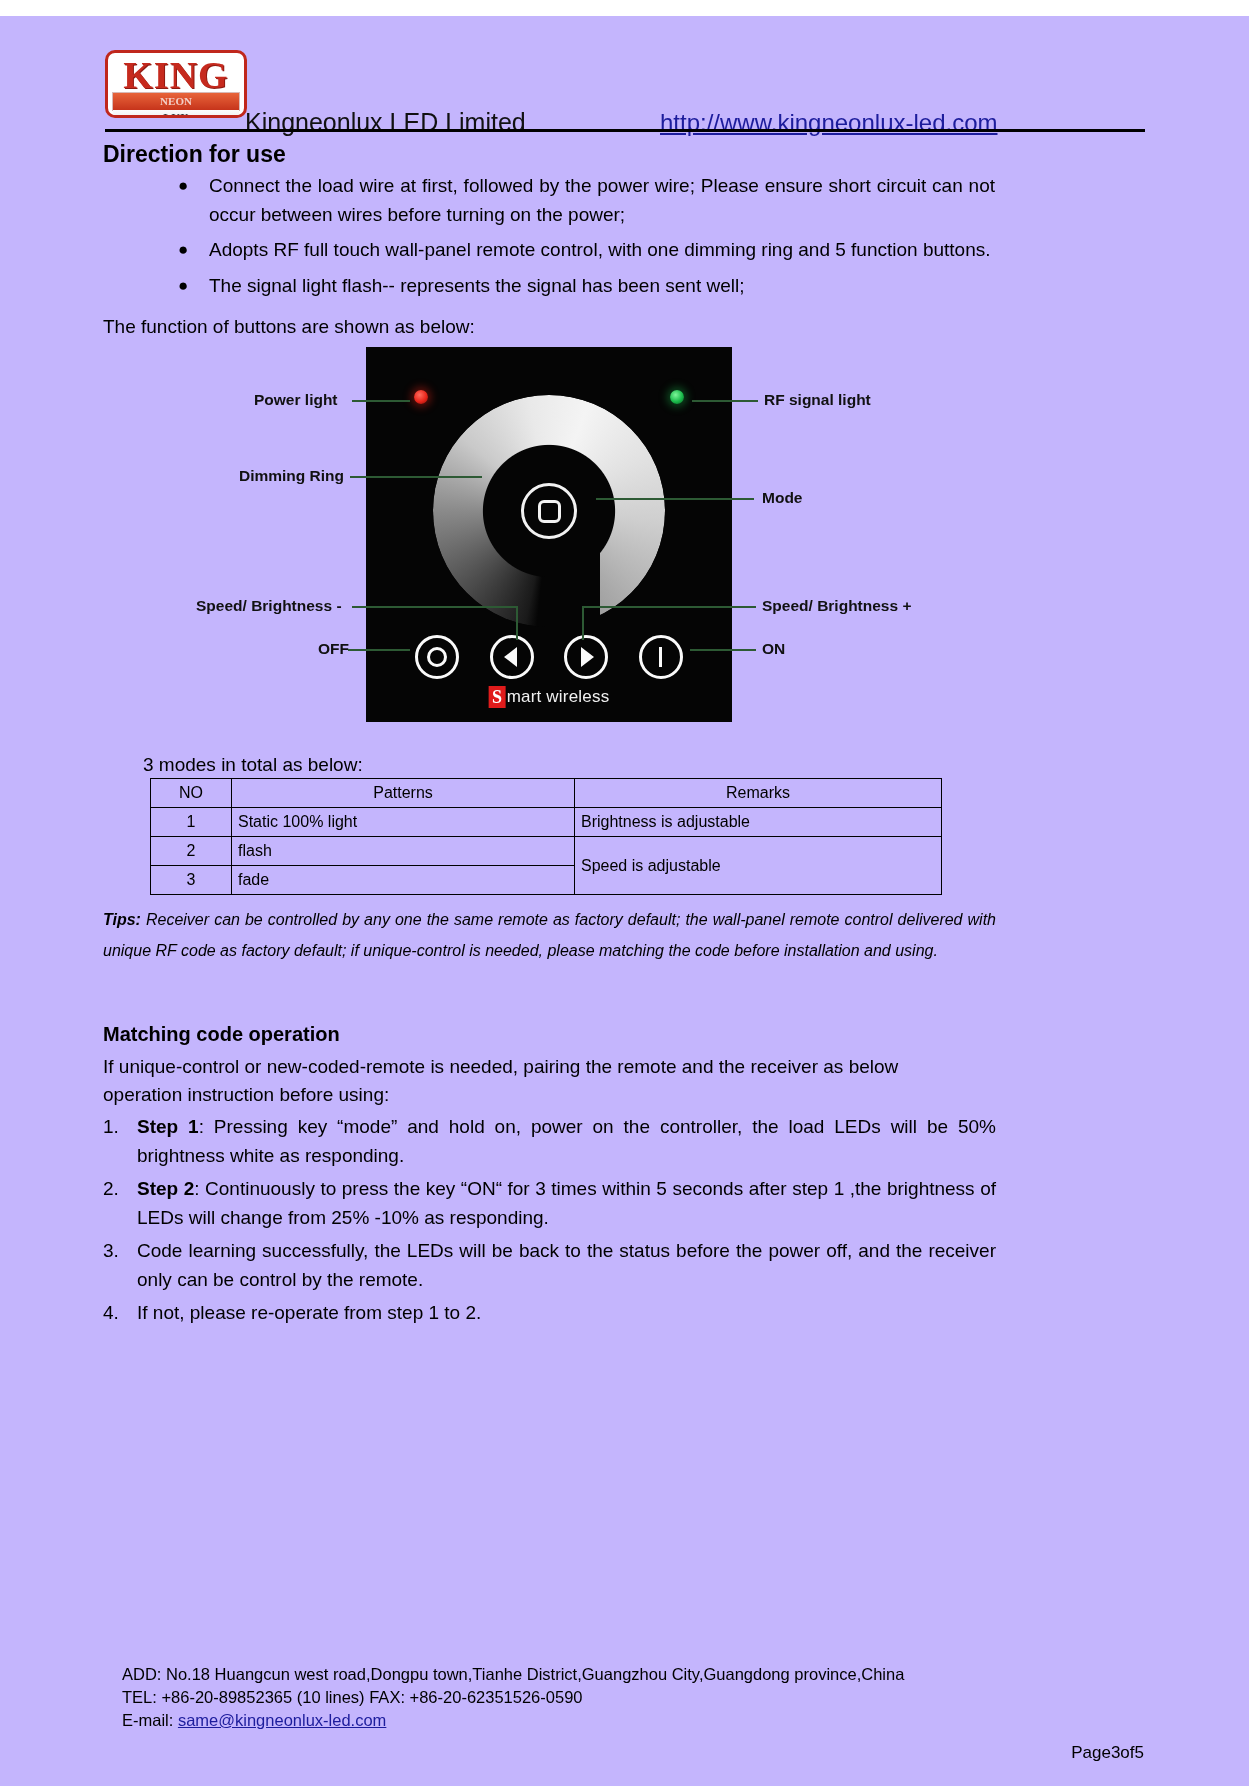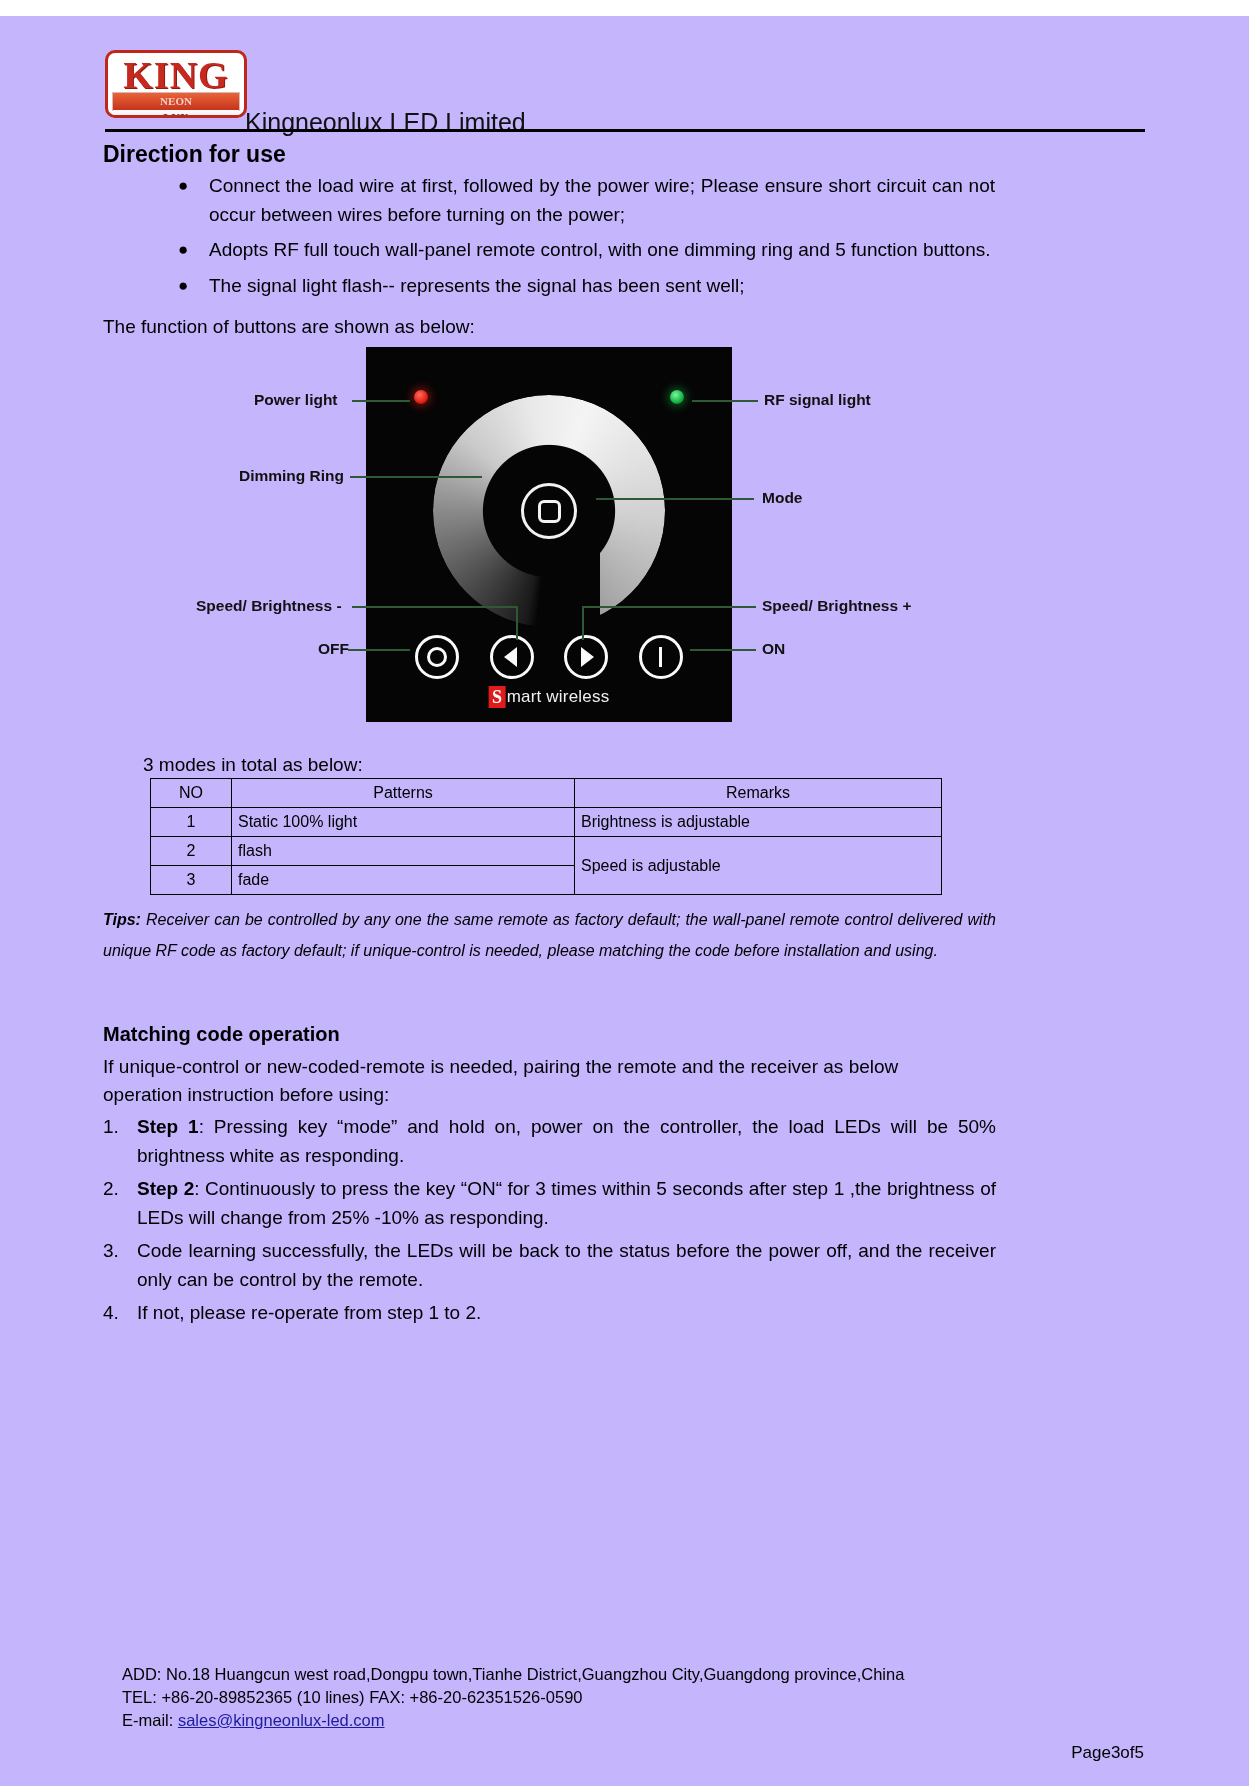--- a/index.html
+++ b/index.html
@@ -463,20 +463,21 @@
 
   <div class="header">
     <div class="logo">
       <div class="logo-king">KING</div>
       <div class="logo-bar">
         <div class="logo-neon">NEON</div>
         <div class="logo-lux">LUX</div>
       </div>
     </div>
     <div class="company-name">Kingneonlux LED Limited</div>
+    <div class="site-url">http://www.kingneonlux-led.com</div>
   </div>
   <div class="header-rule"></div>
 
   <div class="section-title" id="direction-title">Direction for use</div>
 
   <div class="bullets">
     <div class="bullet-row">
       <div class="bullet-dot">●</div>
       <div class="bullet-text">Connect the load wire at first, followed by the power wire; Please ensure short circuit can not occur between wires before turning on the power;</div>
     </div>
@@ -593,17 +594,17 @@
     </div>
     <div class="step-row">
       <div class="step-num">4.</div>
       <div class="step-text noj"><span>If not, please re-operate from step 1 to 2.</span></div>
     </div>
   </div>
 
   <div class="footer">
     <div>ADD: No.18 Huangcun west road,Dongpu town,Tianhe District,Guangzhou City,Guangdong province,China</div>
     <div>TEL: +86-20-89852365 (10 lines) FAX: +86-20-62351526-0590</div>
-    <div><span>E-mail: </span><span class="mail-link">sales@kingneonlux-led.com</span></div>
+    <div><span>E-mail: </span><span class="mail-link">same@kingneonlux-led.com</span></div>
   </div>
   <div class="page-num">Page3of5</div>
 
 </div>
 
 </body></html>

